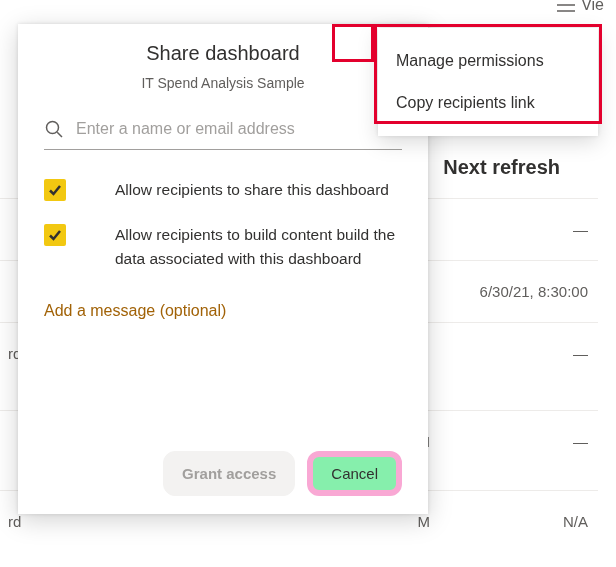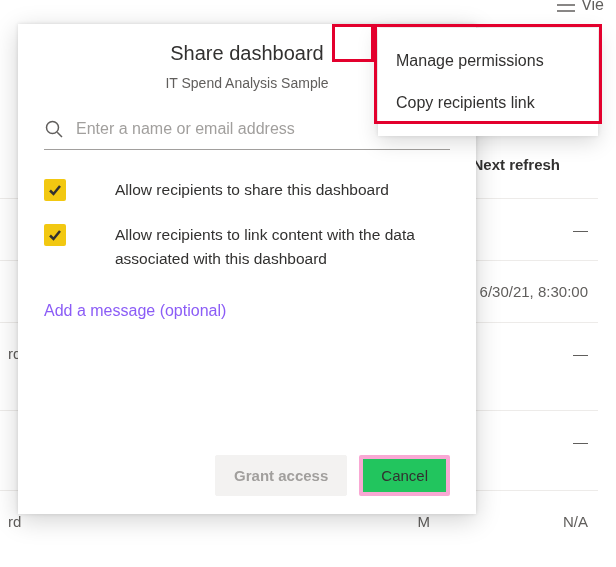--- a/index.html
+++ b/index.html
@@ -27,21 +27,21 @@
       color: #605e5c;
       font-size: 16px;
     }
     .bg-header .hamburger {
       margin-right: 6px;
     }
     .bg-col-header {
       position: absolute;
       top: 156px;
       right: 56px;
-      font-size: 15px;
+      font-size: 20px;
       font-weight: 600;
       color: #323130;
     }
     .bg-row {
       position: absolute;
       left: 0;
       right: 18px;
       height: 62px;
       border-top: 1px solid #edebe9;
       display: flex;
@@ -64,21 +64,21 @@
     .bg-row1 { top: 198px; }
     .bg-row2 { top: 260px; }
     .bg-row3 { top: 322px; }
     .bg-row4 { top: 410px; }
     .bg-row5 { top: 490px; }
 
     .dialog {
       position: absolute;
       top: 24px;
       left: 18px;
-      width: 458px;
+      width: 410px;
       height: 490px;
       background: #fff;
       box-shadow: 0 6px 24px rgba(0,0,0,0.18), 0 0 4px rgba(0,0,0,0.12);
       z-index: 20;
       padding: 18px 26px 18px 26px;
       display: flex;
       flex-direction: column;
     }
     .dialog-header {
       text-align: center;
@@ -161,48 +161,48 @@
     }
     .checkbox-label {
       font-size: 15.5px;
       color: #323130;
       line-height: 1.5;
     }
     .message-input {
       border: none;
       outline: none;
       font-size: 16px;
-      color: #8b5cf6;
+      color: #a16207;
       background: transparent;
       margin-top: 10px;
       margin-bottom: auto;
     }
     .dialog-footer {
       display: flex;
       justify-content: flex-end;
       gap: 12px;
       margin-top: 18px;
     }
     .btn {
       padding: 8px 18px;
       font-size: 15px;
-      border-radius: 2px;
+      border-radius: 12px;
       cursor: pointer;
       font-family: inherit;
       margin-top: 8px;
     }
     .btn-primary {
       background: #f3f2f1;
       border: 1px solid #f3f2f1;
       color: #a19f9d;
       font-weight: 600;
     }
     .btn-secondary {
-      background: #22c55e;
-      border: 4px solid #f9a8d4;
+      background: #86efac;
+      border: 6px solid #f9a8d4;
       color: #323130;
     }
 
     .popup-menu {
       position: absolute;
       top: 28px;
       left: 378px;
       width: 220px;
       background: #fff;
       box-shadow: 0 6px 20px rgba(0,0,0,0.15), 0 0 4px rgba(0,0,0,0.1);
@@ -289,21 +289,21 @@
     </div>
     <div class="checkbox-label">Allow recipients to share this dashboard</div>
   </div>
 
   <div class="checkbox-row">
     <div class="checkbox">
       <svg viewBox="0 0 14 14">
           <polyline points="2,7.5 5.5,11 12,3"></polyline>
         </svg>
     </div>
-    <div class="checkbox-label">Allow recipients to link content with the data associated with this dashboard</div>
+    <div class="checkbox-label">Allow recipients to build content build the data associated with this dashboard</div>
   </div>
 
 
   <div class="message-input">Add a message (optional)</div>
 
   <div class="dialog-footer">
     <button class="btn btn-primary">Grant access</button>
     <button class="btn btn-secondary">Cancel</button>
   </div>
 </div>

